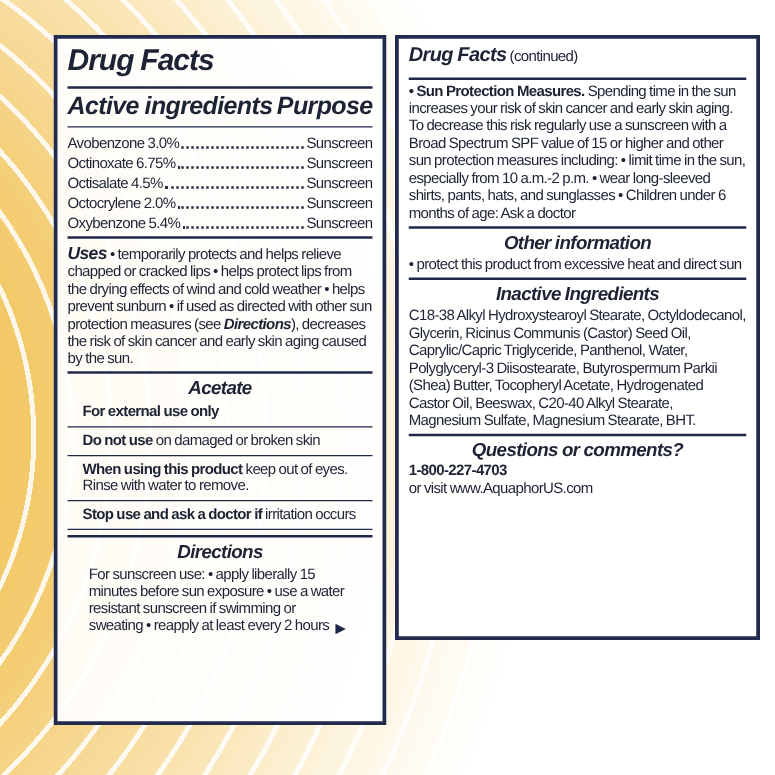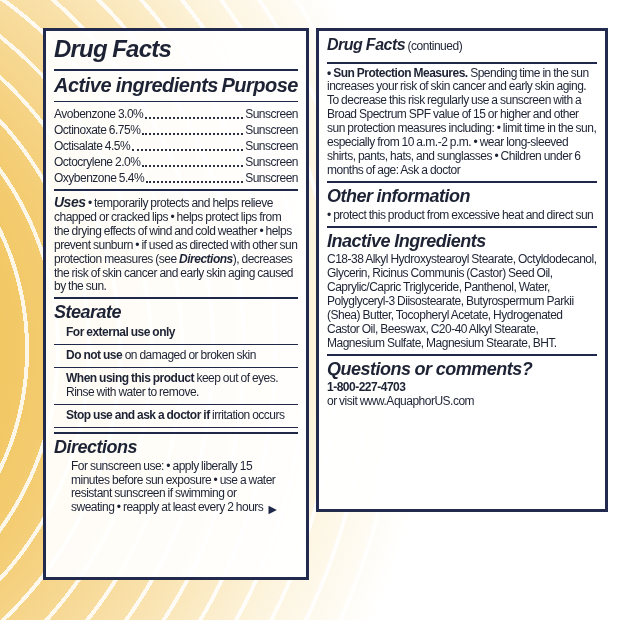--- a/index.html
+++ b/index.html
@@ -28,21 +28,21 @@
   .panel-right { left:316px; top:28px; width:292px; min-height:484px; }
 
   .df-title { font-size:24px; font-weight:bold; font-style:italic; padding:1px 0 3px 0; letter-spacing:-0.8px; }
   .df-title-sm { font-size:16px; font-weight:bold; font-style:italic; letter-spacing:-0.5px; }
   .df-cont { font-size:12px; font-weight:normal; font-style:normal; }
   .title-row { padding:2px 0 4px 0; }
 
   .rule  { border-top:2px solid #20284a; margin:3px 0; height:0; }
   .rule-thin { border-top:1px solid #20284a; margin:4px 0; height:0; }
 
-  .sec-heading { font-size:18px; font-weight:bold; font-style:italic; margin:1px 0 1px 0; letter-spacing:-0.5px; }
+  .sec-heading { font-size:15px; font-weight:bold; font-style:italic; margin:1px 0 1px 0; letter-spacing:-0.5px;text-align:center; }
   .inline-heading { font-weight:bold; font-style:italic; font-size:14px; }
   .b { font-weight:bold; }
   .bi { font-weight:bold; font-style:italic; }
 
   .ing-header { display:flex; justify-content:space-between; font-size:20px; font-weight:bold; font-style:italic; margin:1px 0 2px 0; }
   .ing-row { display:flex; align-items:flex-end; line-height:16px; }
   .ing-dots { flex:1 1 auto; min-width:8px; border-bottom:2px dotted #2a3040; margin:0 2px 3px 2px; }
 
   .para { margin:2px 0; }
   .warn-item { margin:3px 0;padding-left:12px; }
@@ -97,21 +97,21 @@
 
     <div class="rule"></div>
 
     <div class="para">
       <span class="inline-heading">Uses</span><span> • temporarily protects and helps relieve chapped or cracked lips • helps protect lips from the drying effects of wind and cold weather • helps prevent sunburn • if used as directed with other sun protection measures (see </span><span class="bi">Directions</span><span>), decreases the risk of skin cancer and early skin aging caused by the sun.</span>
     </div>
 
     <div class="rule"></div>
 
     <div>
-      <div class="sec-heading">Stearate</div>
+      <div class="sec-heading">Acetate</div>
       <div class="warn-item">
         <span class="b">For external use only</span><span></span>
       </div>
       <div class="rule-thin"></div>
       <div class="warn-item">
         <span class="b">Do not use</span><span> on damaged or broken skin</span>
       </div>
       <div class="rule-thin"></div>
       <div class="warn-item">
         <span class="b">When using this product</span><span> keep out of eyes. Rinse with water to remove.</span>

